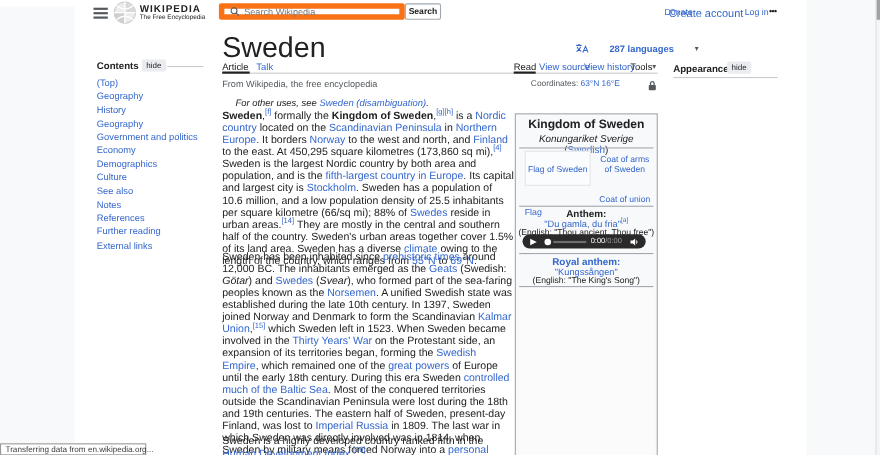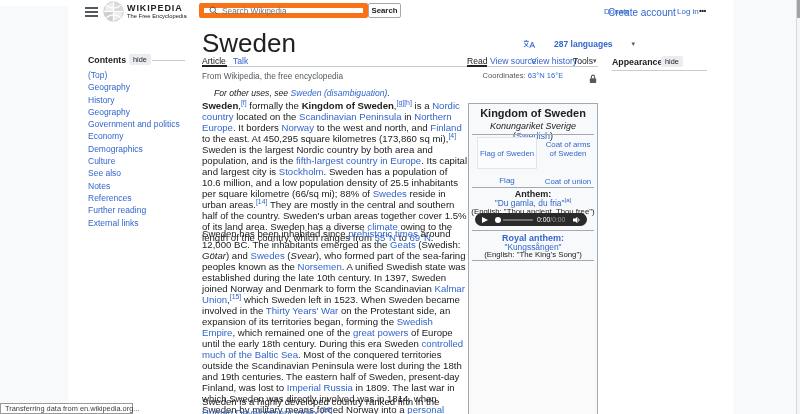--- a/index.html
+++ b/index.html
@@ -138,21 +138,21 @@
   <div class="abs" style="left:468px;top:103px;width:130px;height:320px;background:#f8f9fa;border:1px solid #a2a9b1">
 
     <div class="ibx-center bold" style="top:3px;font-size:11px">Kingdom of Sweden</div>
     <div class="ibx-center" style="top:17px;font-size:9px"><span class="ital">Konungariket Sverige</span><span> (</span><span class="lnk">Swedish</span><span>)</span></div>
 
     <div class="ibx-div" style="top:30px"></div>
 
     <div class="abs" style="left:8px;top:33px;width:60px;height:32px;border:1px solid #e3e5e8;background:#fbfcfd;display:flex;align-items:center;justify-content:center">
       <span class="lnk" style="font-size:7.8px;text-align:center">Flag of Sweden</span>
     </div>
-    <div class="abs lnk" style="left:8px;top:72px;width:60px;text-align:center;font-size:8px">Flag</div>
+    <div class="abs lnk" style="left:8px;top:84px;width:60px;text-align:left;font-size:8px">Flag</div>
 
     <div class="abs lnk" style="left:76px;top:36px;width:46px;text-align:center;font-size:7.8px;line-height:9px">Coat of arms of Sweden</div>
     <div class="abs lnk" style="left:72px;top:73px;width:54px;text-align:center;font-size:7.8px">Coat of union</div>
 
     <div class="ibx-div" style="top:83px"></div>
 
     <div class="ibx-center bold" style="top:85px;font-size:9px">Anthem:</div>
     <div class="ibx-center" style="top:94px;font-size:8.4px"><span class="lnk">"Du gamla, du fria"</span><sup class="lnk">[a]</sup></div>
     <div class="ibx-center" style="top:102.5px;font-size:7.8px">(English: "Thou ancient, Thou free")</div>
 

